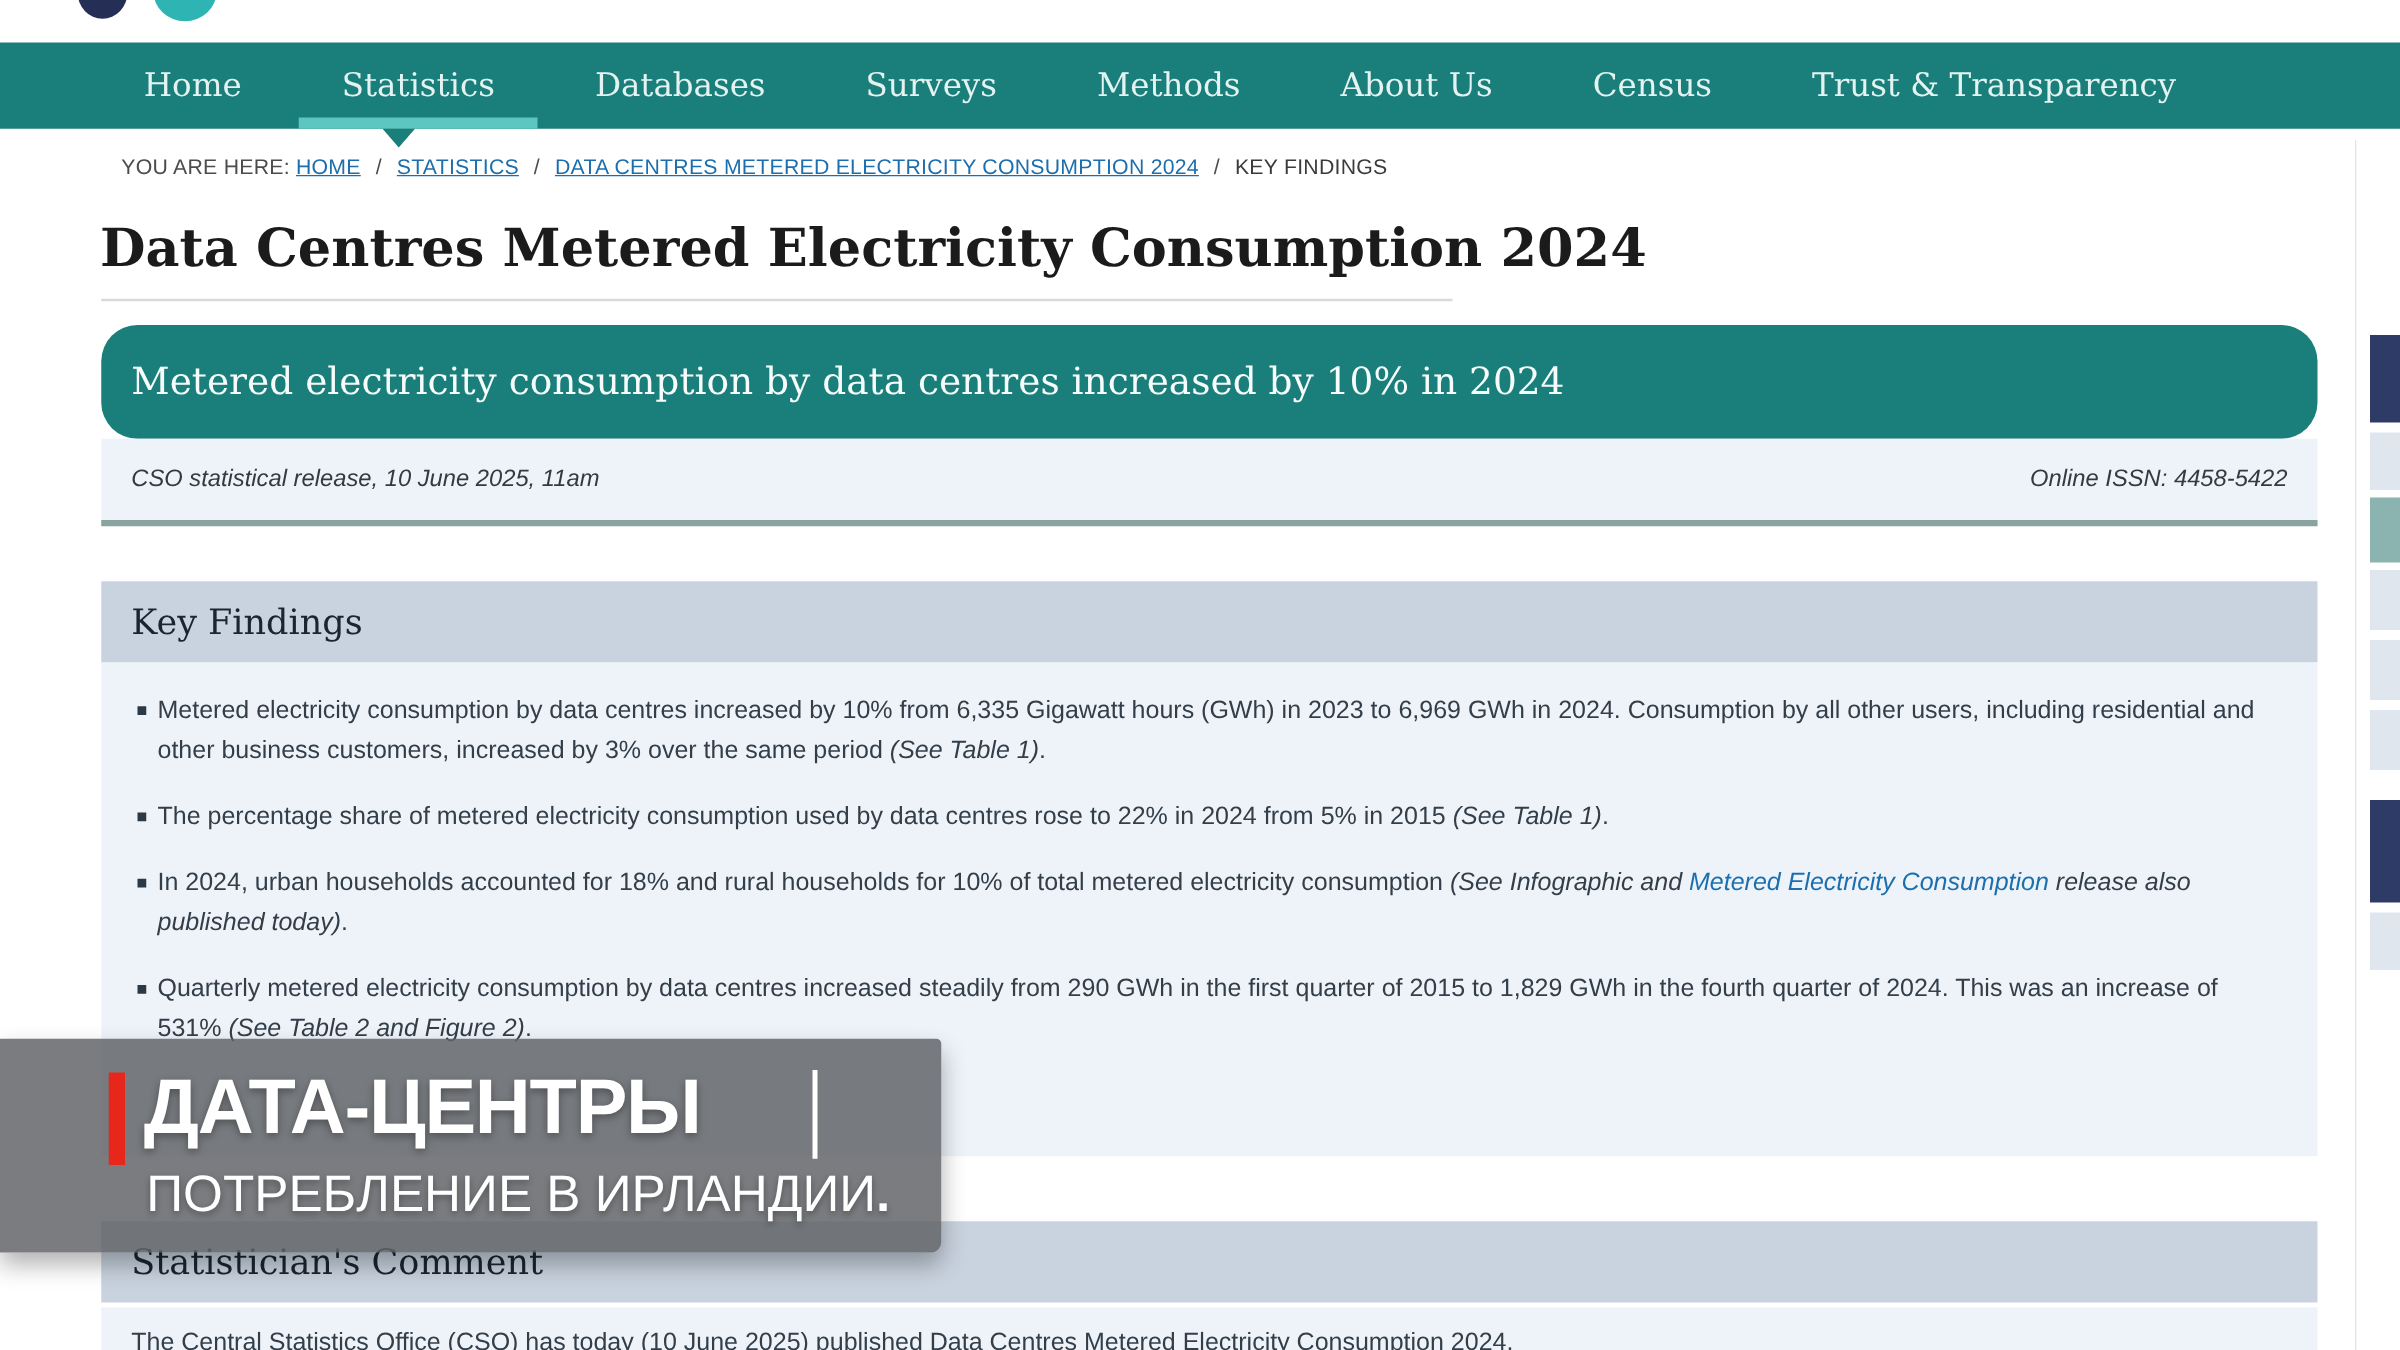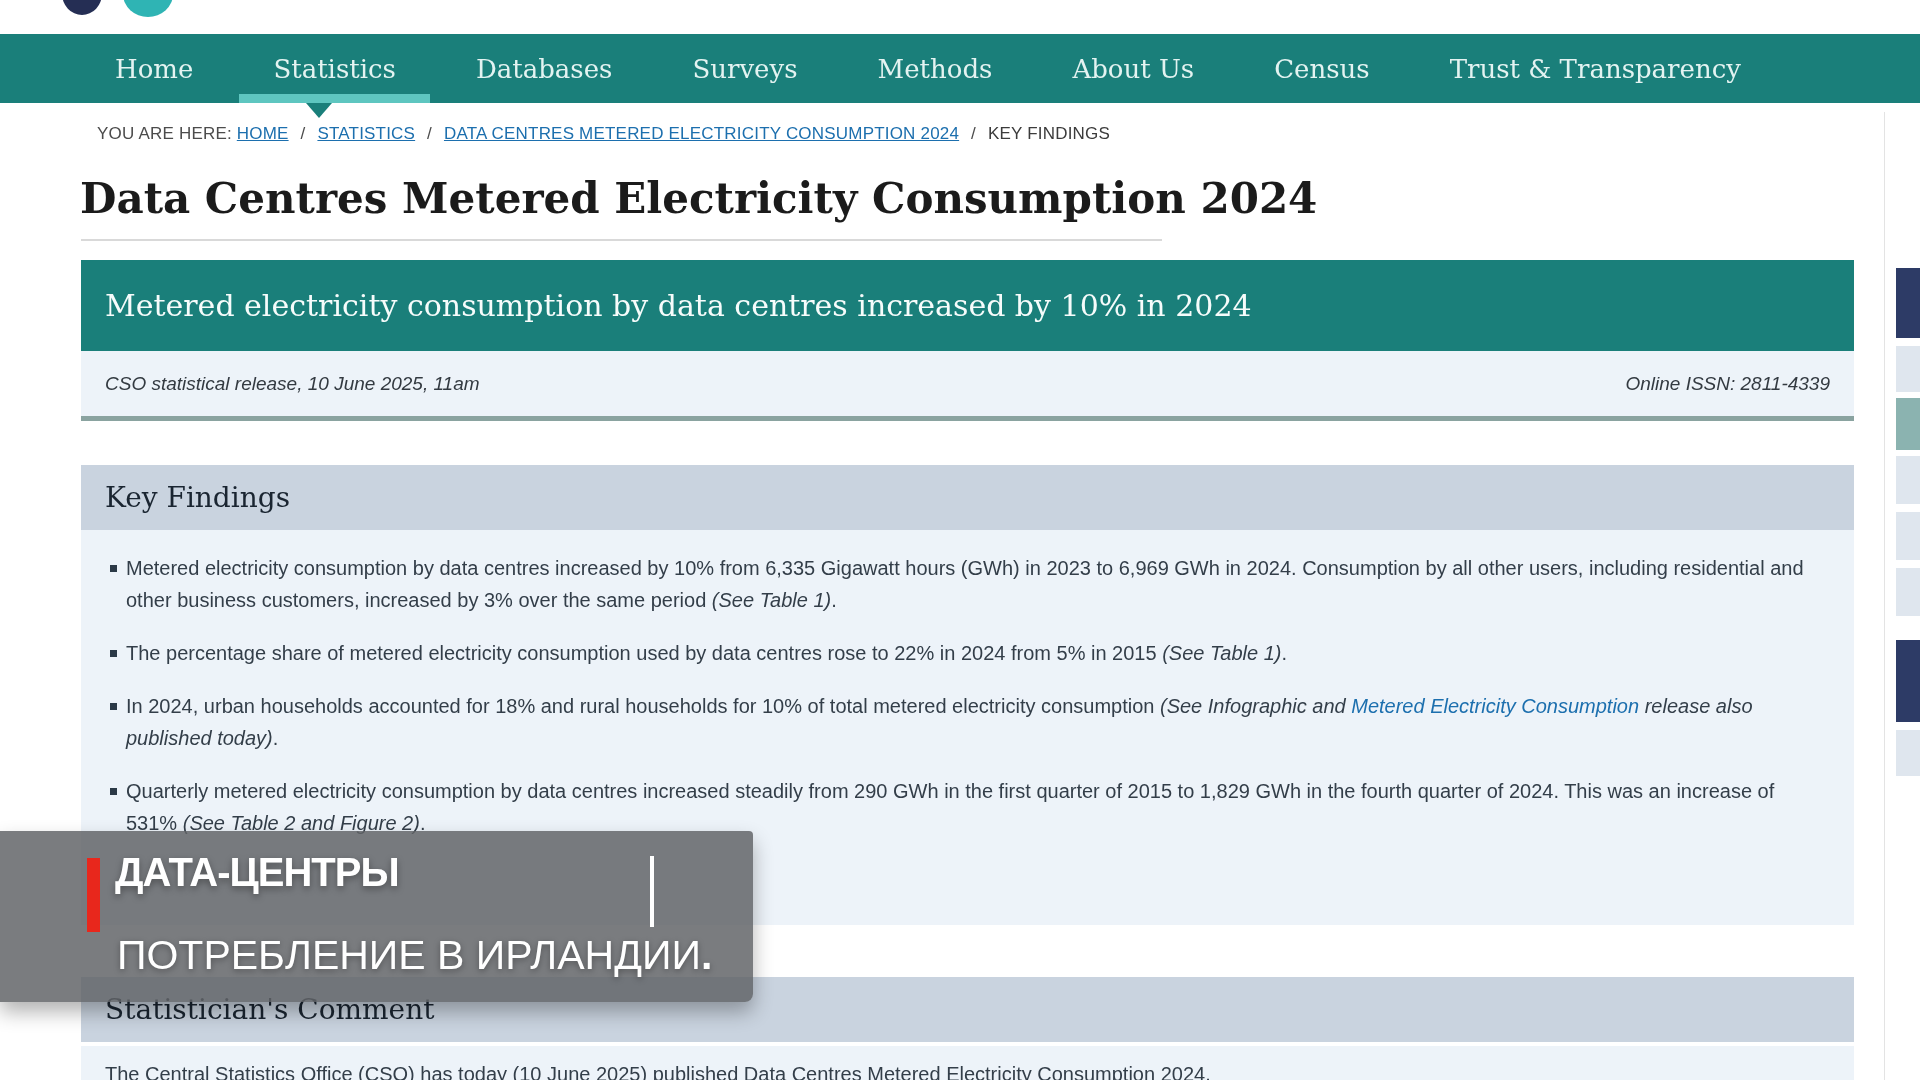--- a/index.html
+++ b/index.html
@@ -30,21 +30,21 @@
   .breadcrumb .sep { margin:0 7px; color:#4c4c4c; }
   .breadcrumb .current { color:#3b3b3b; }
 
   
   .page-title { position:absolute; left:80px; top:174px; font-family:"DejaVu Serif", serif;
                 font-weight:700; font-size:42px; color:#1b1b1b; }
   .title-rule { position:absolute; left:81px; top:239px; width:1081px; height:2px; background:#d9d9d9; }
 
   
   .banner { position:absolute; left:81px; top:260px; width:1773px; height:91px; background:var(--teal);
-            display:flex; align-items:center; padding-left:24px; }
+            display:flex; align-items:center; padding-left:24px;border-radius:29px; }
   .banner-text { font-family:"DejaVu Serif", serif; font-size:30px; color:#f6fcfb; }
 
   
   .release { position:absolute; left:81px; top:351px; width:1773px; height:70px; background:var(--panel);
              border-bottom:5px solid var(--rule); display:flex; align-items:center;
              justify-content:space-between; padding:0 24px; }
   .release span { font-style:italic; font-size:19px; color:#333a41; }
 
   
   .band { position:absolute; left:81px; width:1773px; height:65px; background:var(--band);
@@ -68,21 +68,21 @@
 
   
   .edge-line { position:absolute; left:1884px; top:112px; width:1px; height:968px; background:#e3e3e3; }
   .strip-block { position:absolute; left:1896px; width:26px; cursor:pointer; }
 
   
   .overlay { position:absolute; left:0; top:831px; width:753px; height:171px;
              background:var(--overlay_bg); border-radius:0 4px 8px 0;
              box-shadow:0 10px 20px rgba(0,0,0,.30); }
   .overlay .redbar { position:absolute; left:87px; top:27px; width:13px; height:74px; background:var(--red); }
-  .ov-title { position:absolute; left:115px; top:19px; font-size:40px; font-weight:700; color:#fff;
+  .ov-title { position:absolute; left:115px; top:19px; font-size:62px; font-weight:700; color:#fff;
               letter-spacing:-1px; text-shadow:0 3px 7px rgba(0,0,0,.35); white-space:nowrap; }
   .ov-sub { position:absolute; left:117px; top:101px; font-size:41px; font-weight:400; color:#fff;
             text-shadow:0 2px 6px rgba(0,0,0,.35); white-space:nowrap; }
   .ov-sub b { font-weight:700; }
   .caret { position:absolute; left:650px; top:25px; width:4px; height:71px; background:#ffffff; }
 </style>
 </head>
 <body>
 
 <div class="canvas">
@@ -118,21 +118,21 @@
 
   <h1 class="page-title">Data Centres Metered Electricity Consumption 2024</h1>
   <div class="title-rule"></div>
 
   <div class="banner">
     <div class="banner-text">Metered electricity consumption by data centres increased by 10% in 2024</div>
   </div>
 
   <div class="release">
     <span>CSO statistical release, 10 June 2025, 11am</span>
-    <span>Online ISSN: 2811-4339</span>
+    <span>Online ISSN: 4458-5422</span>
   </div>
 
   <div class="band kf">
     <h2>Key Findings</h2>
   </div>
   <div class="panel kf">
     <ul class="kf-list">
       <li>
         <span class="sq">
             <i></i>

